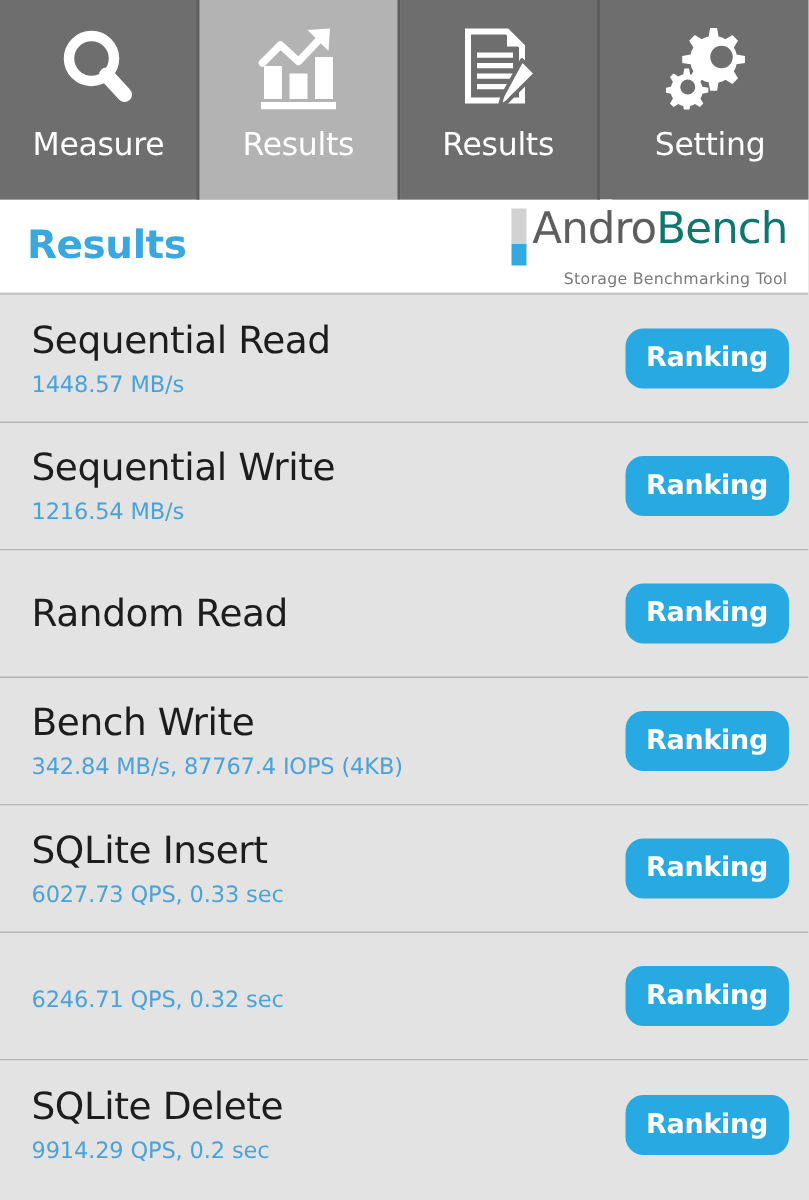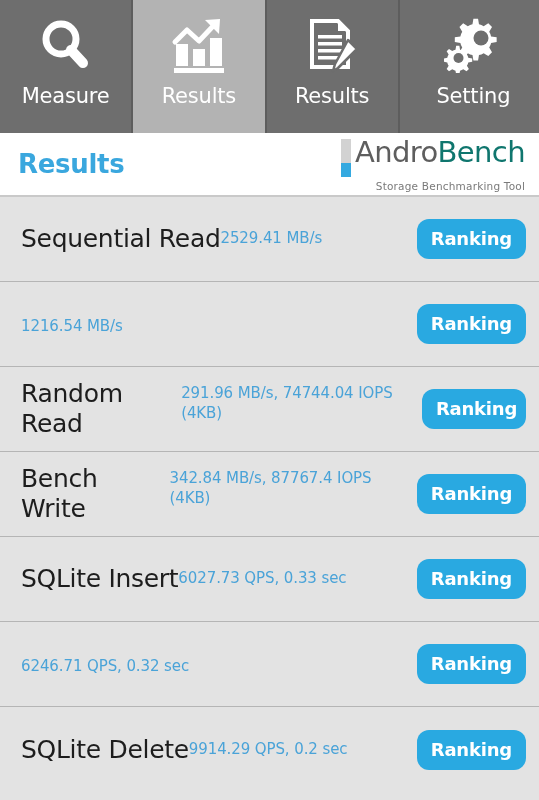--- a/index.html
+++ b/index.html
@@ -115,21 +115,21 @@
     display: flex;
     align-items: center;
     justify-content: space-between;
     padding: 0 13px 0 21px;
     border-bottom: 1px solid #b5b5b5;
     background: #e3e3e3;
   }
   .row:last-child { border-bottom: none; }
   .row-texts {
     display: flex;
-    flex-direction: row;
+    flex-direction: column;
     justify-content: center;
   }
   .row-title {
     font-size: 25px;
     color: #1d1d1d;
     line-height: 30px;
     letter-spacing: -0.3px;
   }
   .row-value {
     font-size: 15px;
@@ -225,36 +225,36 @@
       <div class="logo-sub">Storage Benchmarking Tool</div>
     </div>
   </div>
 </div>
 
 <div class="list">
 
   <div class="row">
     <div class="row-texts">
       <div class="row-title">Sequential Read</div>
-      <div class="row-value">2529.41 MB/s</div>
-    </div>
-    <button class="ranking-btn">Ranking</button>
-  </div>
-
-  <div class="row">
-    <div class="row-texts">
+      <div class="row-value">1448.57 MB/s</div>
+    </div>
+    <button class="ranking-btn">Ranking</button>
+  </div>
+
+  <div class="row">
+    <div class="row-texts">
+      <div class="row-title">Sequential Write</div>
       <div class="row-value">1216.54 MB/s</div>
     </div>
     <button class="ranking-btn">Ranking</button>
   </div>
 
   <div class="row">
     <div class="row-texts">
       <div class="row-title">Random Read</div>
-      <div class="row-value">291.96 MB/s, 74744.04 IOPS (4KB)</div>
     </div>
     <button class="ranking-btn">Ranking</button>
   </div>
 
   <div class="row">
     <div class="row-texts">
       <div class="row-title">Bench Write</div>
       <div class="row-value">342.84 MB/s, 87767.4 IOPS (4KB)</div>
     </div>
     <button class="ranking-btn">Ranking</button>

